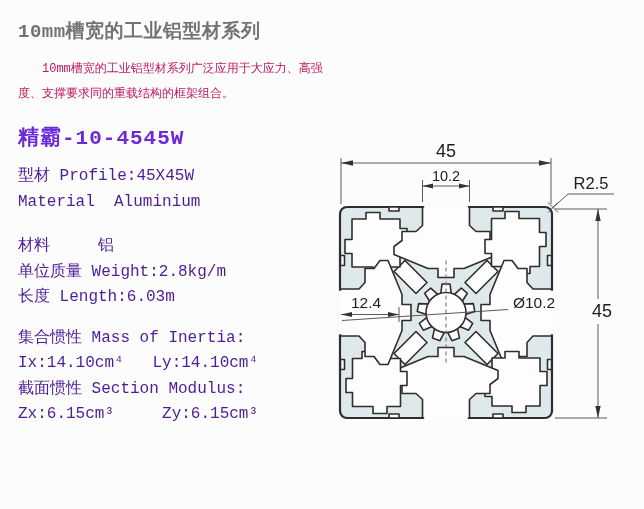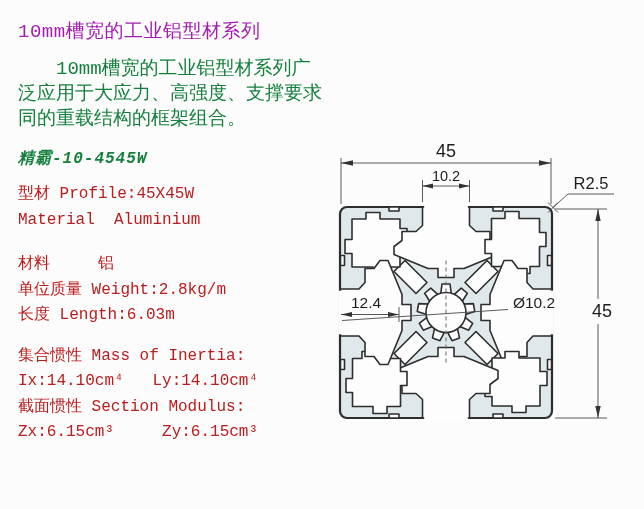--- a/index.html
+++ b/index.html
@@ -5,34 +5,33 @@
 <style>
   html,body{margin:0;padding:0;}
   body{
     width:644px;height:509px;position:relative;overflow:hidden;
     background:#fcfcfc;color:#1b1b1b;
     font-family:"Liberation Mono","DejaVu Sans Mono",monospace;
   }
   .sheet{position:absolute;inset:0;}
   .left{position:absolute;left:18px;top:10px;width:308px;}
   .title{
-    font-size:19px;font-weight:normal;margin:8px 0 0;letter-spacing:0.5px;
-    color:#a21caf;
+    font-size:19px;font-weight:bold;margin:8px 0 0;letter-spacing:0.5px;
+    color:#737373;
   }
   .intro{
-    font-size:19px;line-height:25px;margin:13px 0 0;text-indent:2em;
-    color:#15803d;
+    font-size:12px;line-height:25px;margin:13px 0 0;text-indent:2em;
+    color:#be185d;
   }
   .model{
-    font-size:16px;font-weight:bold;margin:16px 0 0;letter-spacing:1px;
-    color:#15803d;
-    font-style:italic;
+    font-size:21px;font-weight:bold;margin:16px 0 0;letter-spacing:1px;
+    color:#6d28d9;
   }
   .spec{
-    font-size:16px;line-height:25.5px;white-space:pre;color:#b91c1c;
+    font-size:16px;line-height:25.5px;white-space:pre;color:#4c1d95;
   }
   .first{margin-top:13px;}
   .gap1{margin-top:19px;}
   .gap2{margin-top:15px;}
   .drawing{position:absolute;left:322px;top:130px;}
   .body-outline{fill:#dfe9ec;stroke:#2d2d2d;stroke-width:2.2;}
   .cav{fill:#fdfdfd;stroke:#2d2d2d;stroke-width:1.6;stroke-linejoin:round;}
   .erase{fill:#fdfdfd;stroke:none;}
   .dim{stroke:#474747;stroke-width:0.9;fill:none;}
   .dash{stroke:#666;stroke-width:1;stroke-dasharray:4 3;fill:none;}

